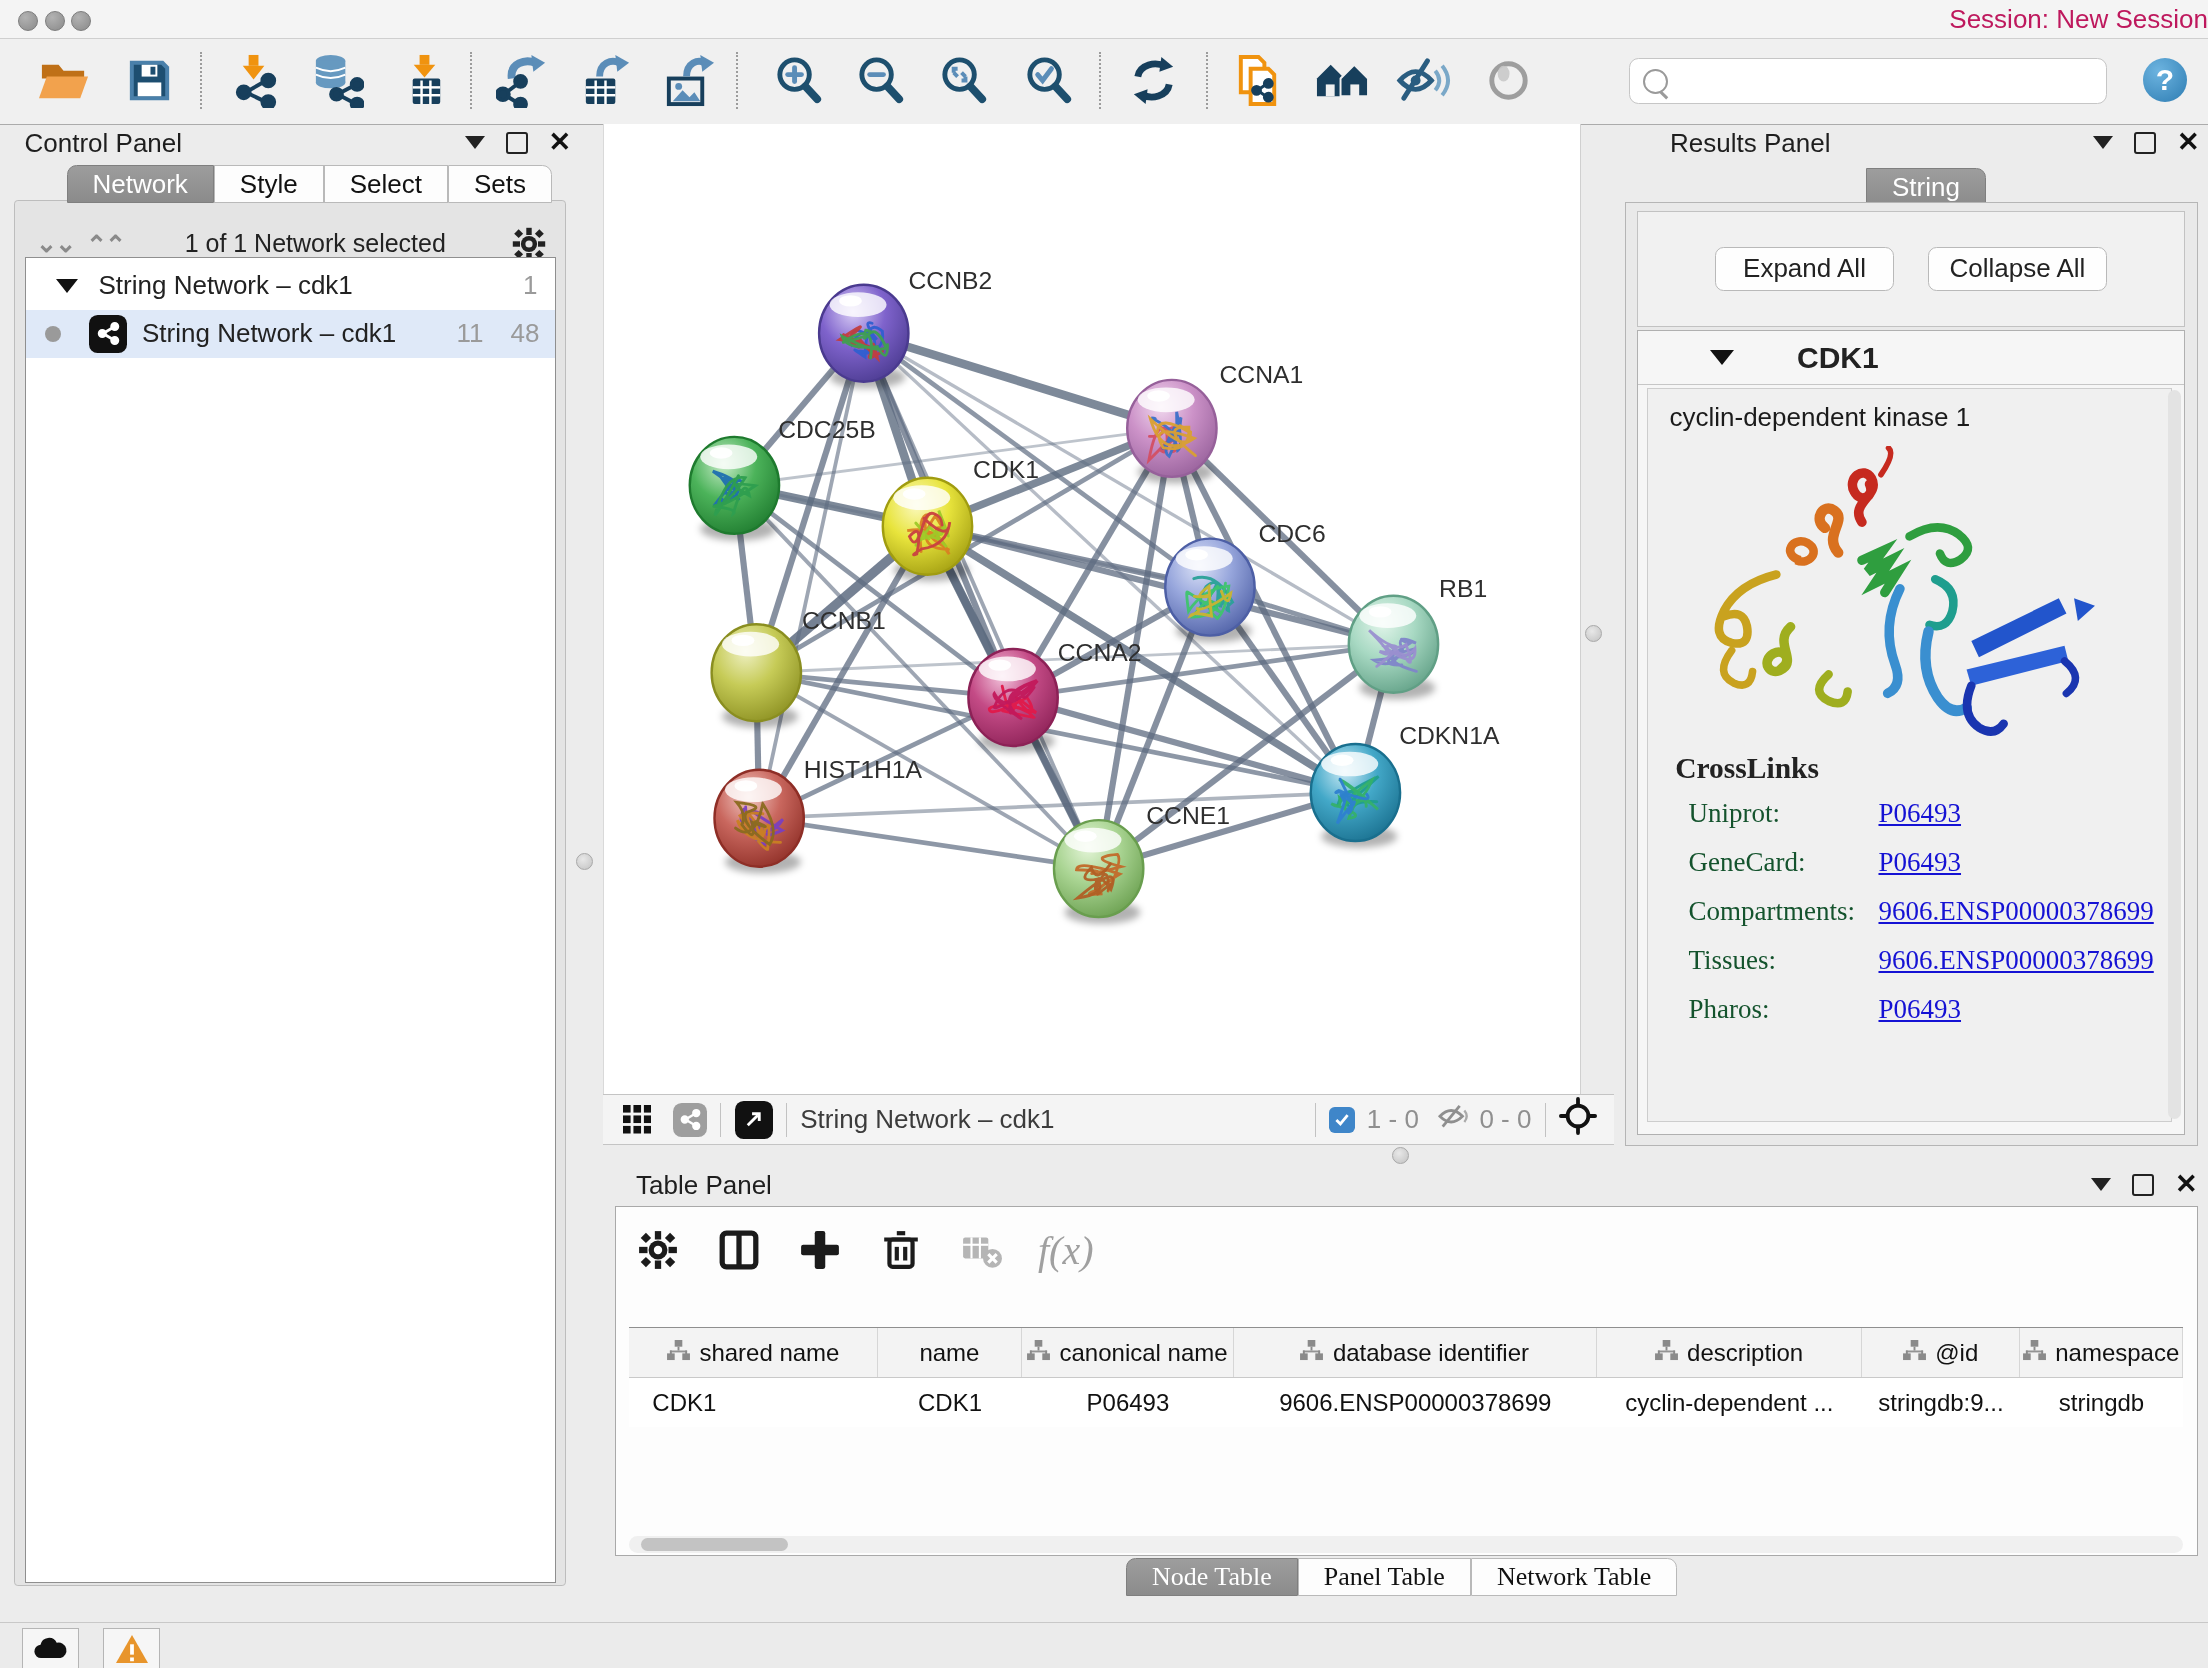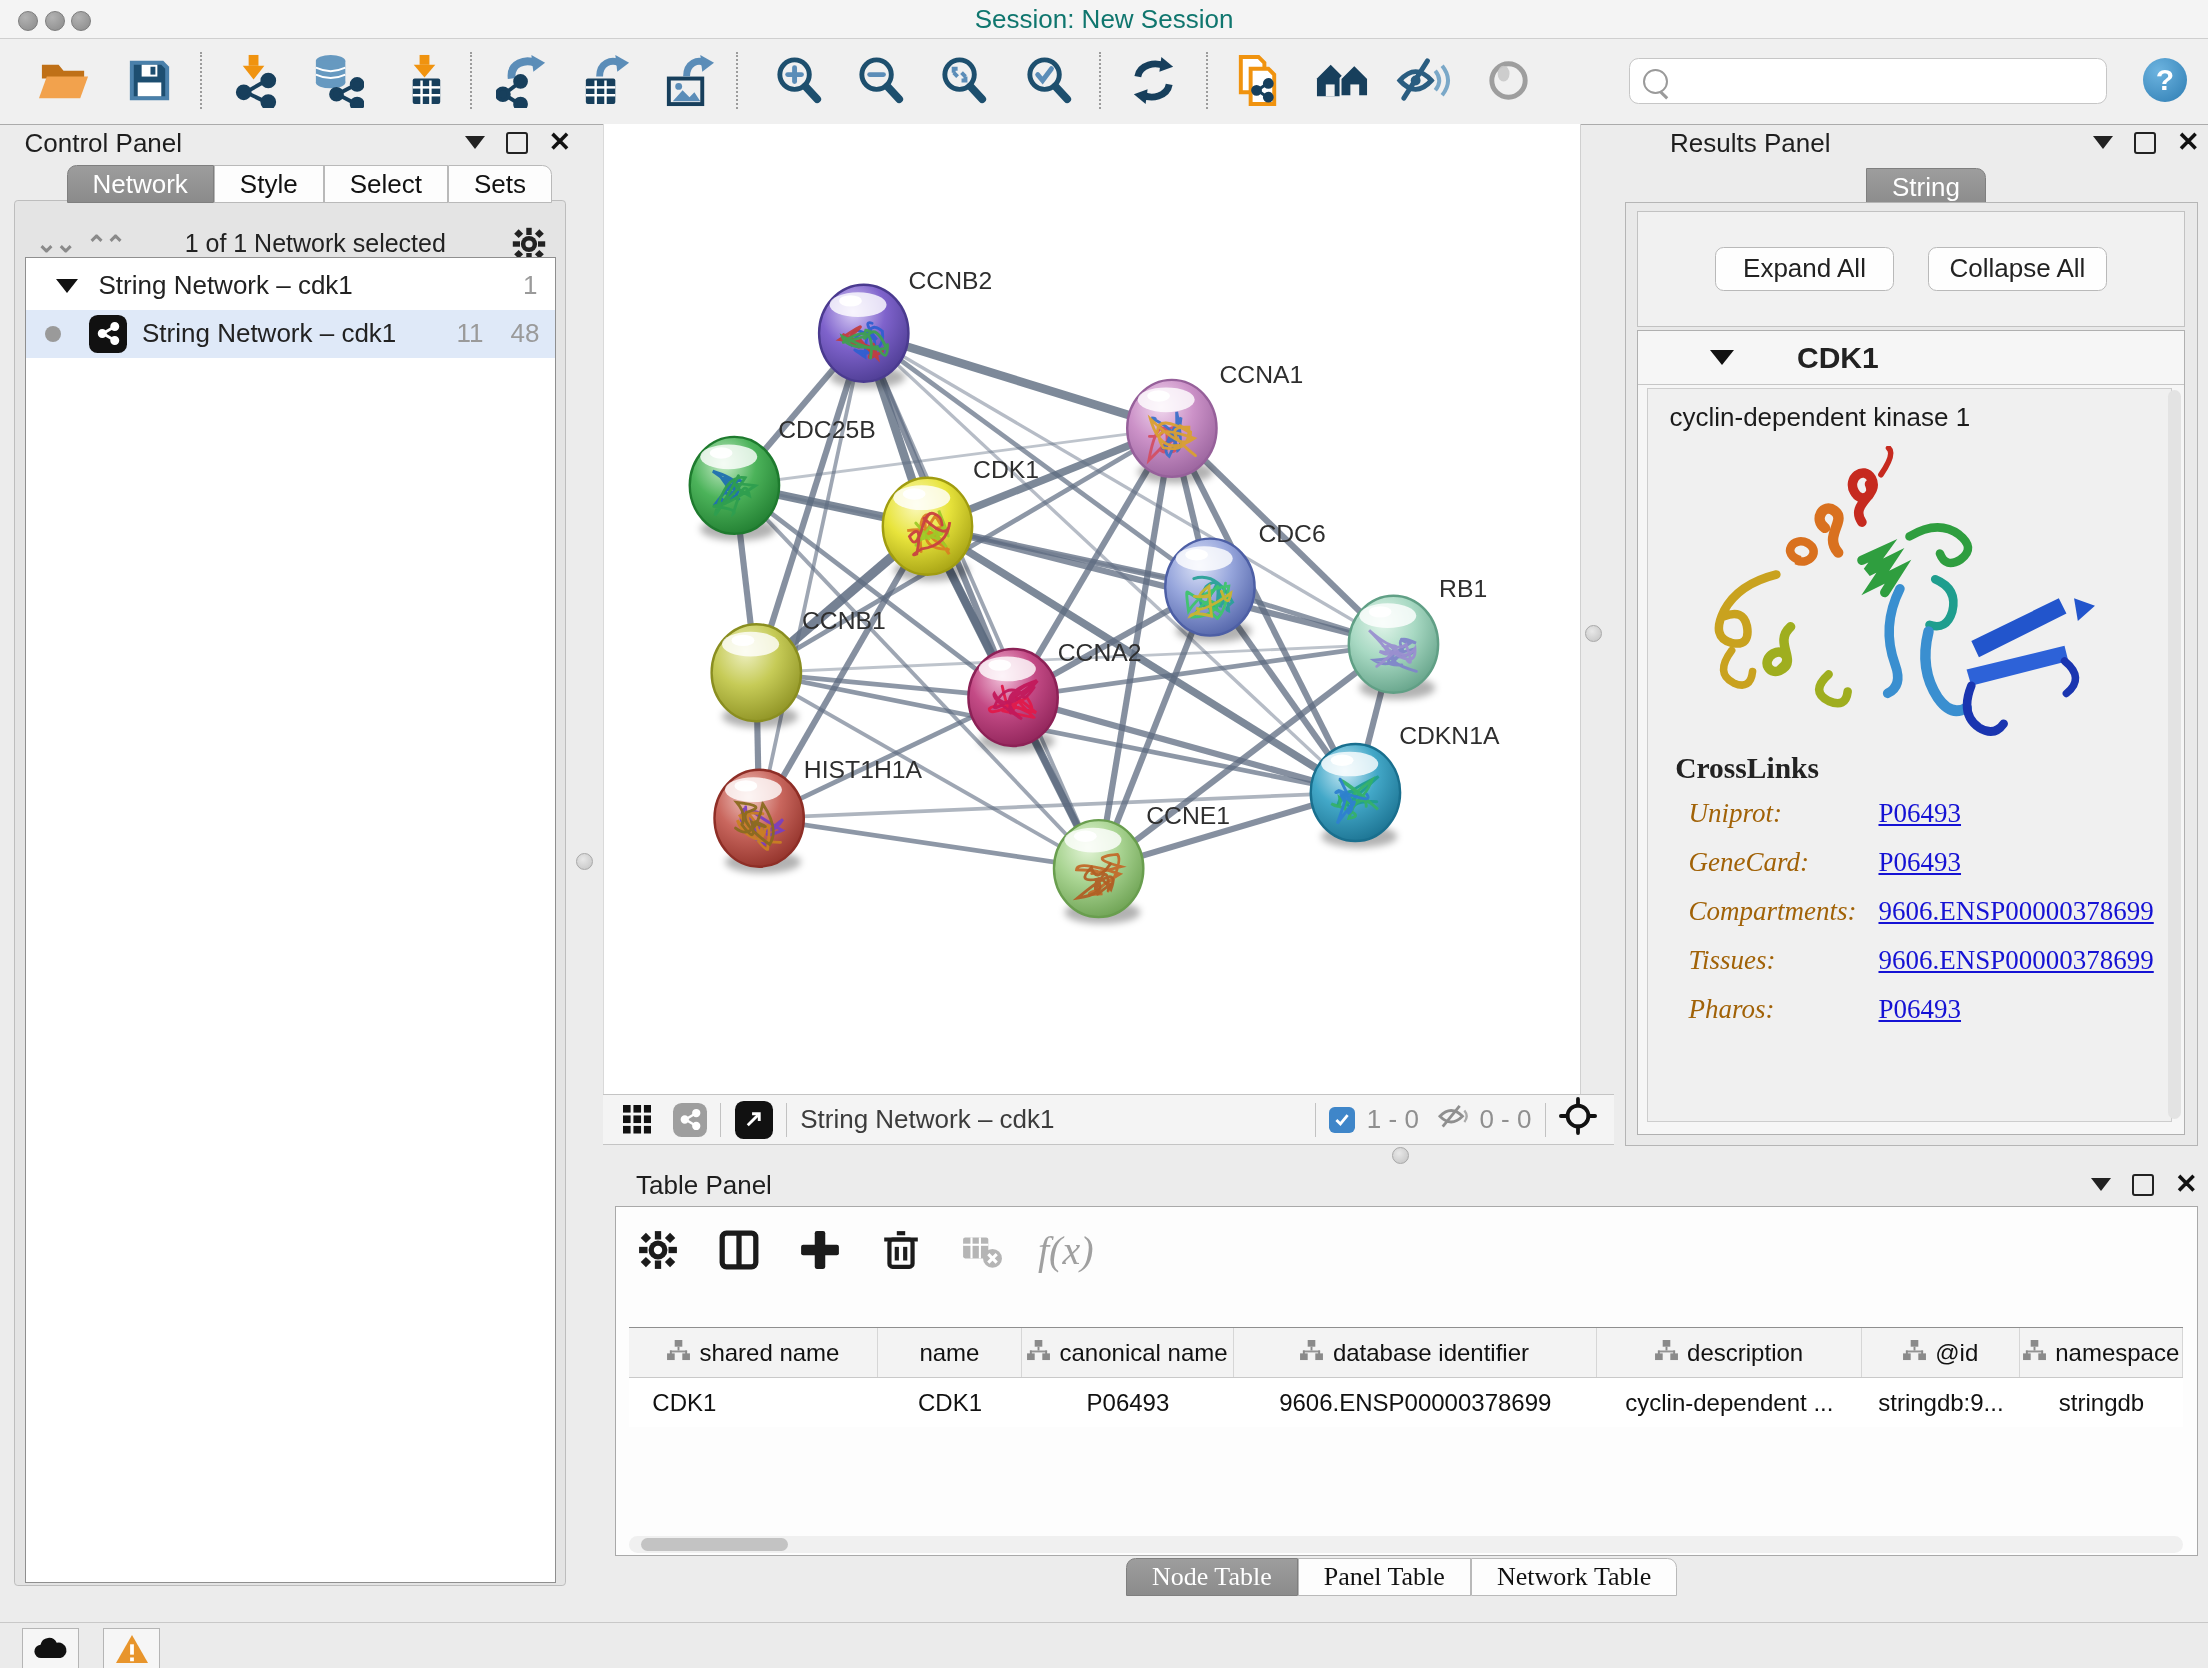--- a/index.html
+++ b/index.html
@@ -3,22 +3,22 @@
 <meta charset="utf-8">
 <style>
   html,body{margin:0;padding:0;background:#d4d4d4;}
   #window{position:relative;width:2208px;height:1668px;background:#ececec;
     font-family:"Liberation Sans",sans-serif;overflow:hidden;color:#222;}
   .abs{position:absolute;}
   
   #titlebar{left:0;top:0;width:2208px;height:38px;background:#f4f4f4;border-bottom:1px solid #cfcfcf;}
   .traffic{position:absolute;top:10.5px;width:18px;height:18px;border-radius:50%;
     background:radial-gradient(circle at 35% 30%,#b2b2b2,#8a8a8a);border:1px solid #7c7c7c;}
-  #win-title{left:0;top:0;width:2208px;height:38px;line-height:38px;text-align:center;
-    font-size:26px;color:#0f766e;}
+  #win-title{left:0;top:0;width:2208px;height:38px;line-height:38px;text-align:right;
+    font-size:26px;color:#be185d;}
   
   #toolbar{left:0;top:39px;width:2208px;height:85px;background:#f0f0f0;border-bottom:1.9px solid #ababab;}
   .tbtn{position:absolute;top:11.4px;width:61px;height:61px;display:flex;align-items:center;justify-content:center;cursor:pointer;}
   .tsep{position:absolute;top:13.3px;height:57px;border-left:2.9px dotted #9c9c9c;}
   #search-box{position:absolute;left:1629px;top:19px;width:476px;height:44px;background:#fff;
     border:1.9px solid #c6c6c6;border-radius:9.5px;display:flex;align-items:center;}
   #search-box input{border:none;outline:none;font-size:23px;width:409px;background:transparent;
     font-family:"Liberation Sans",sans-serif;}
   .mag{width:21px;height:21px;border:2.9px solid #9a9a9a;border-radius:50%;margin:0 7.6px 0 13.3px;position:relative;}
   .mag::after{content:"";position:absolute;left:17px;top:19px;width:2.9px;height:9.5px;background:#9a9a9a;transform:rotate(-45deg);}
@@ -61,21 +61,21 @@
   .rp-btn{min-width:177px;height:42px;background:#fefefe;border:1px solid #b9b9b9;border-radius:8.6px;
     font-size:26px;display:flex;align-items:center;justify-content:center;cursor:pointer;}
   #rp-list{position:absolute;left:11.4px;top:127px;width:546px;height:803px;background:#f6f6f6;border:1px solid #b0b0b0;}
   #rp-gene-hdr{position:absolute;left:0;top:0;width:100%;height:53px;display:flex;align-items:center;border-bottom:1px solid #c6c6c6;}
   #rp-entry{position:absolute;left:9.5px;top:57px;width:523px;height:732px;background:#f0f0f0;border:1px solid #cdcdcd;}
   #rp-desc{position:absolute;left:21px;top:13.3px;font-size:26px;color:#1b1b1b;}
   #protein-img{position:absolute;left:38px;top:57px;}
   #crosslinks{position:absolute;left:40px;top:363px;font-family:"Liberation Serif",serif;}
   #crosslinks h3{margin:0 0 13.3px -13.3px;font-size:29.5px;}
   .cl-row{display:flex;margin-bottom:18px;font-size:27px;}
-  .cl-label{width:190px;color:#a16207;font-style:italic;}
+  .cl-label{width:190px;color:#14532d;}
   .cl-link{color:#1512d4;text-decoration:underline;cursor:pointer;}
   #rp-scroll{position:absolute;right:2.9px;top:59px;width:13.3px;height:729px;background:#e3e3e3;border-radius:6.7px;}
   
   #table-panel{left:615px;top:1166px;width:1583px;height:455px;}
   #tp-card{position:absolute;left:0px;top:40px;width:1581px;height:348px;background:#fdfdfd;border:1px solid #a9a9a9;}
   #tp-toolbar{position:absolute;left:17px;top:9.5px;height:67px;display:flex;align-items:center;gap:32px;}
   .tp-ico{width:49px;height:49px;display:flex;align-items:center;justify-content:center;cursor:pointer;}
   #fx{font-family:"Liberation Serif",serif;font-style:italic;font-size:40px;color:#a0a0a0;}
   #tp-table{position:absolute;left:13.3px;top:120px;width:1554px;height:162px;border-top:1.9px solid #8f8f8f;overflow:hidden;}
   .th-row{display:flex;height:49px;background:#f3f3f3;border-bottom:1.9px solid #c9c9c9;justify-content:flex-end;}

